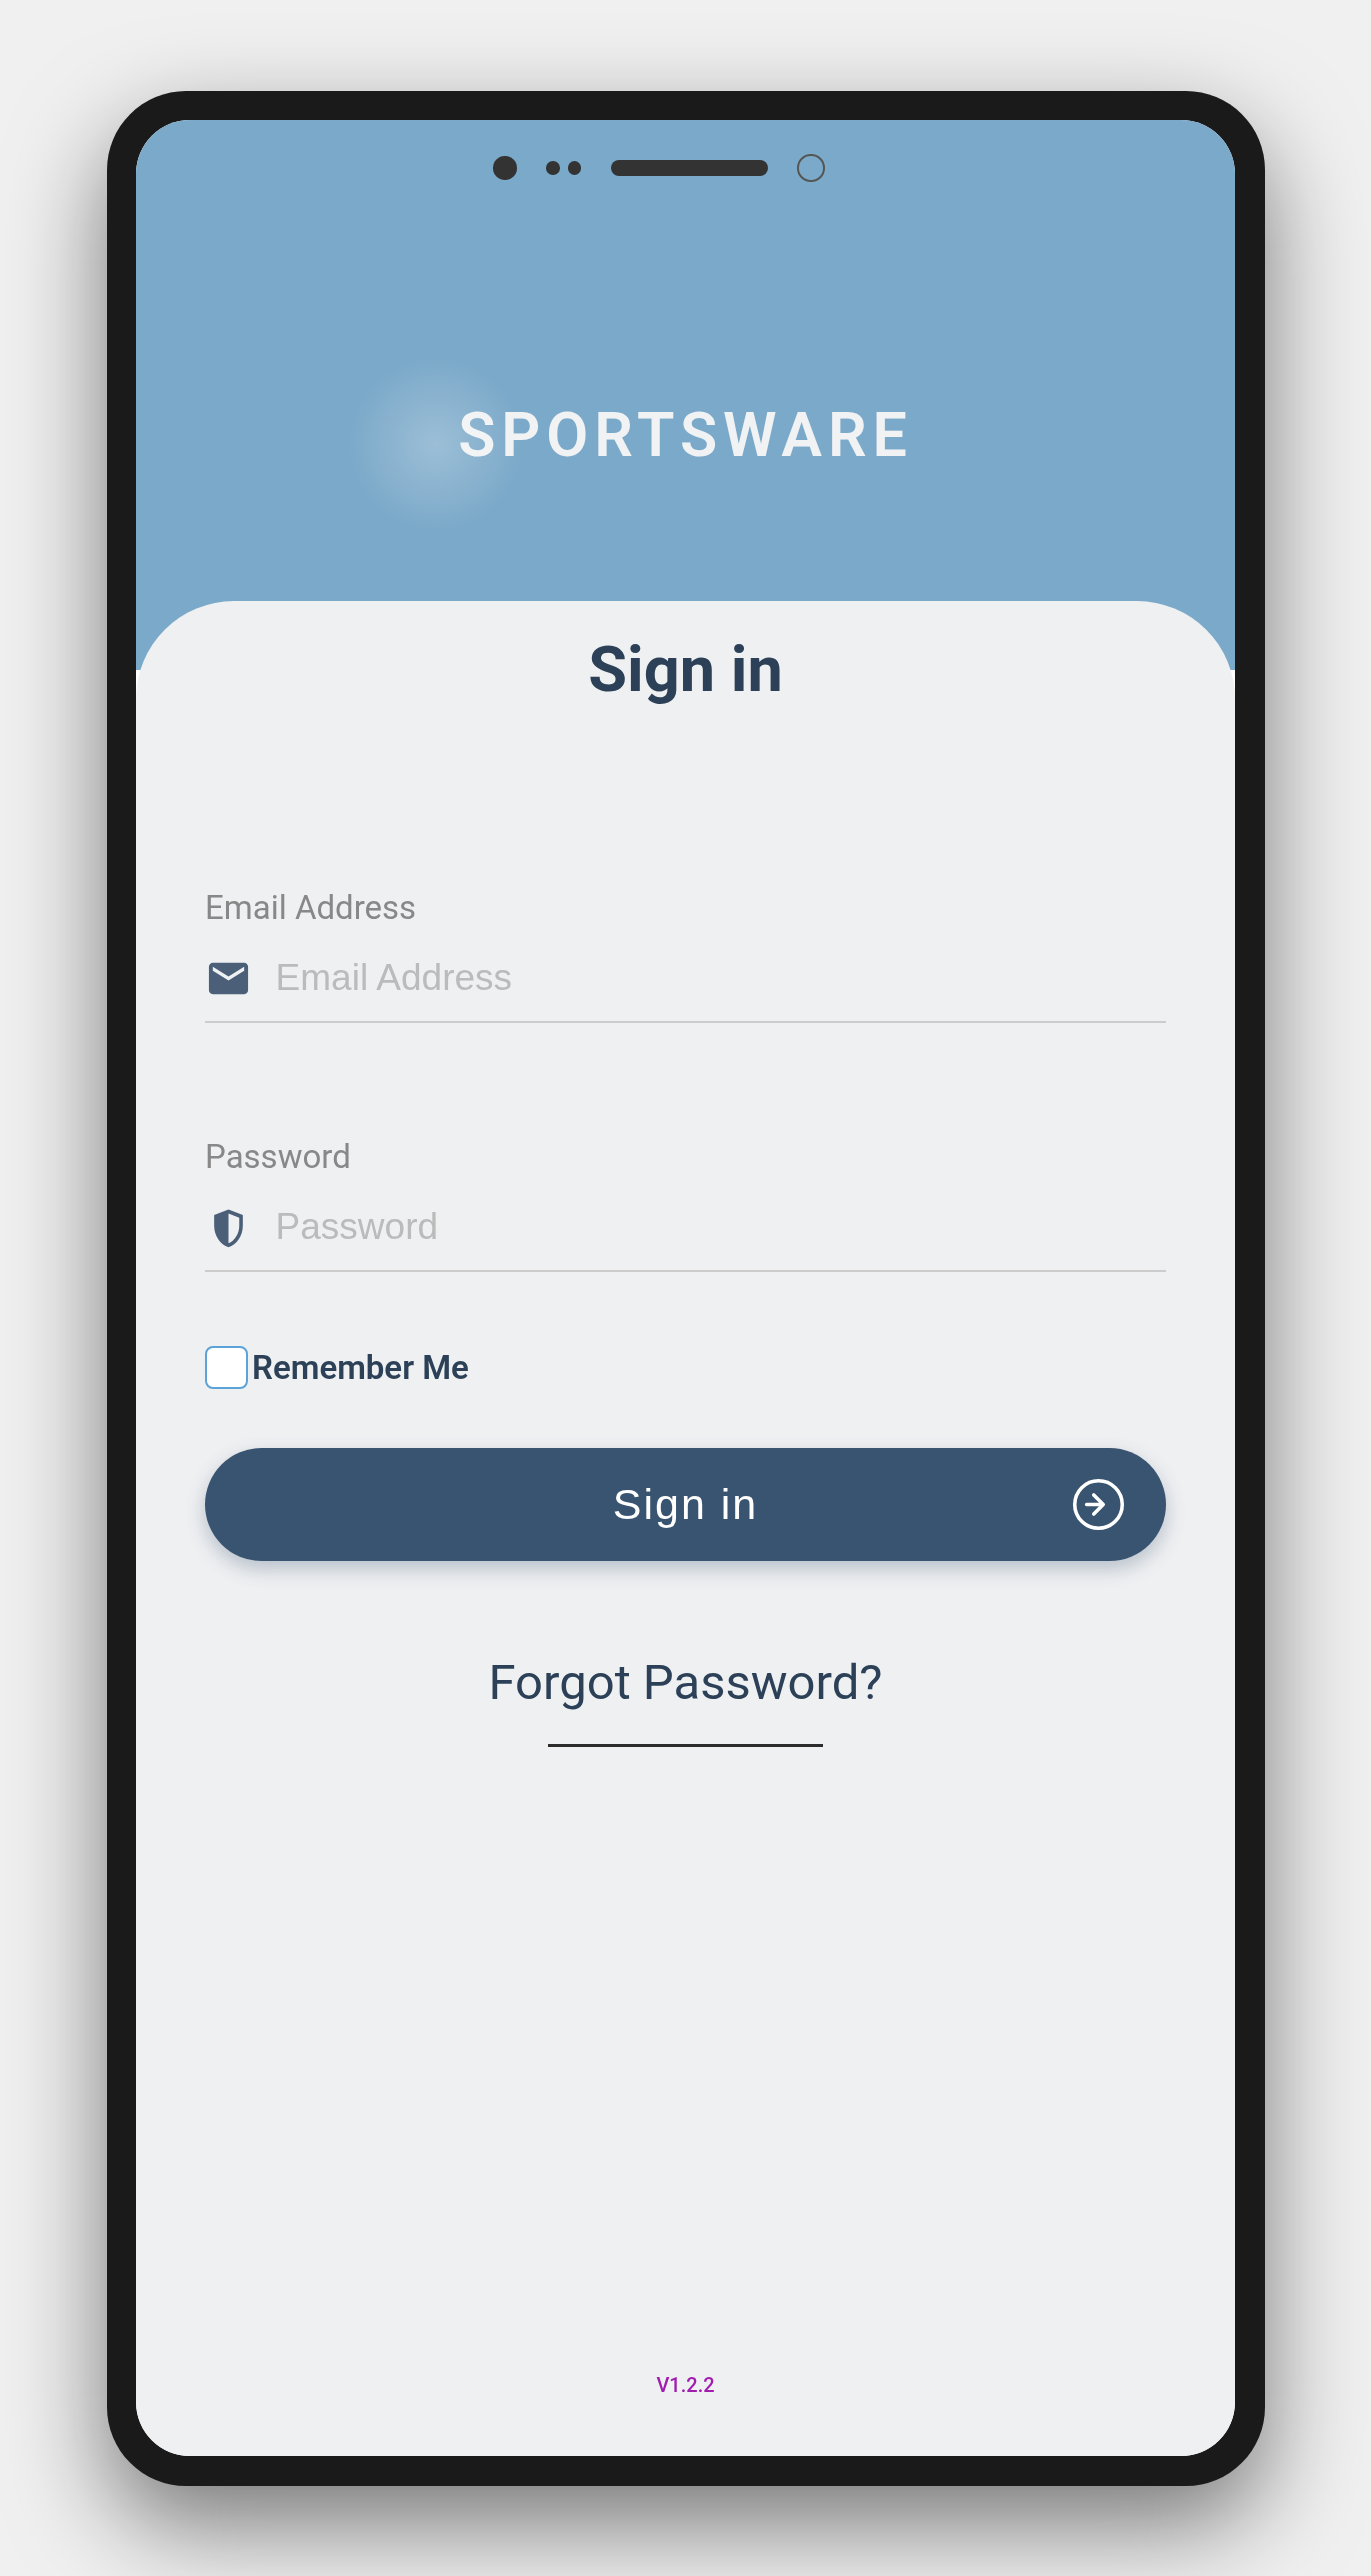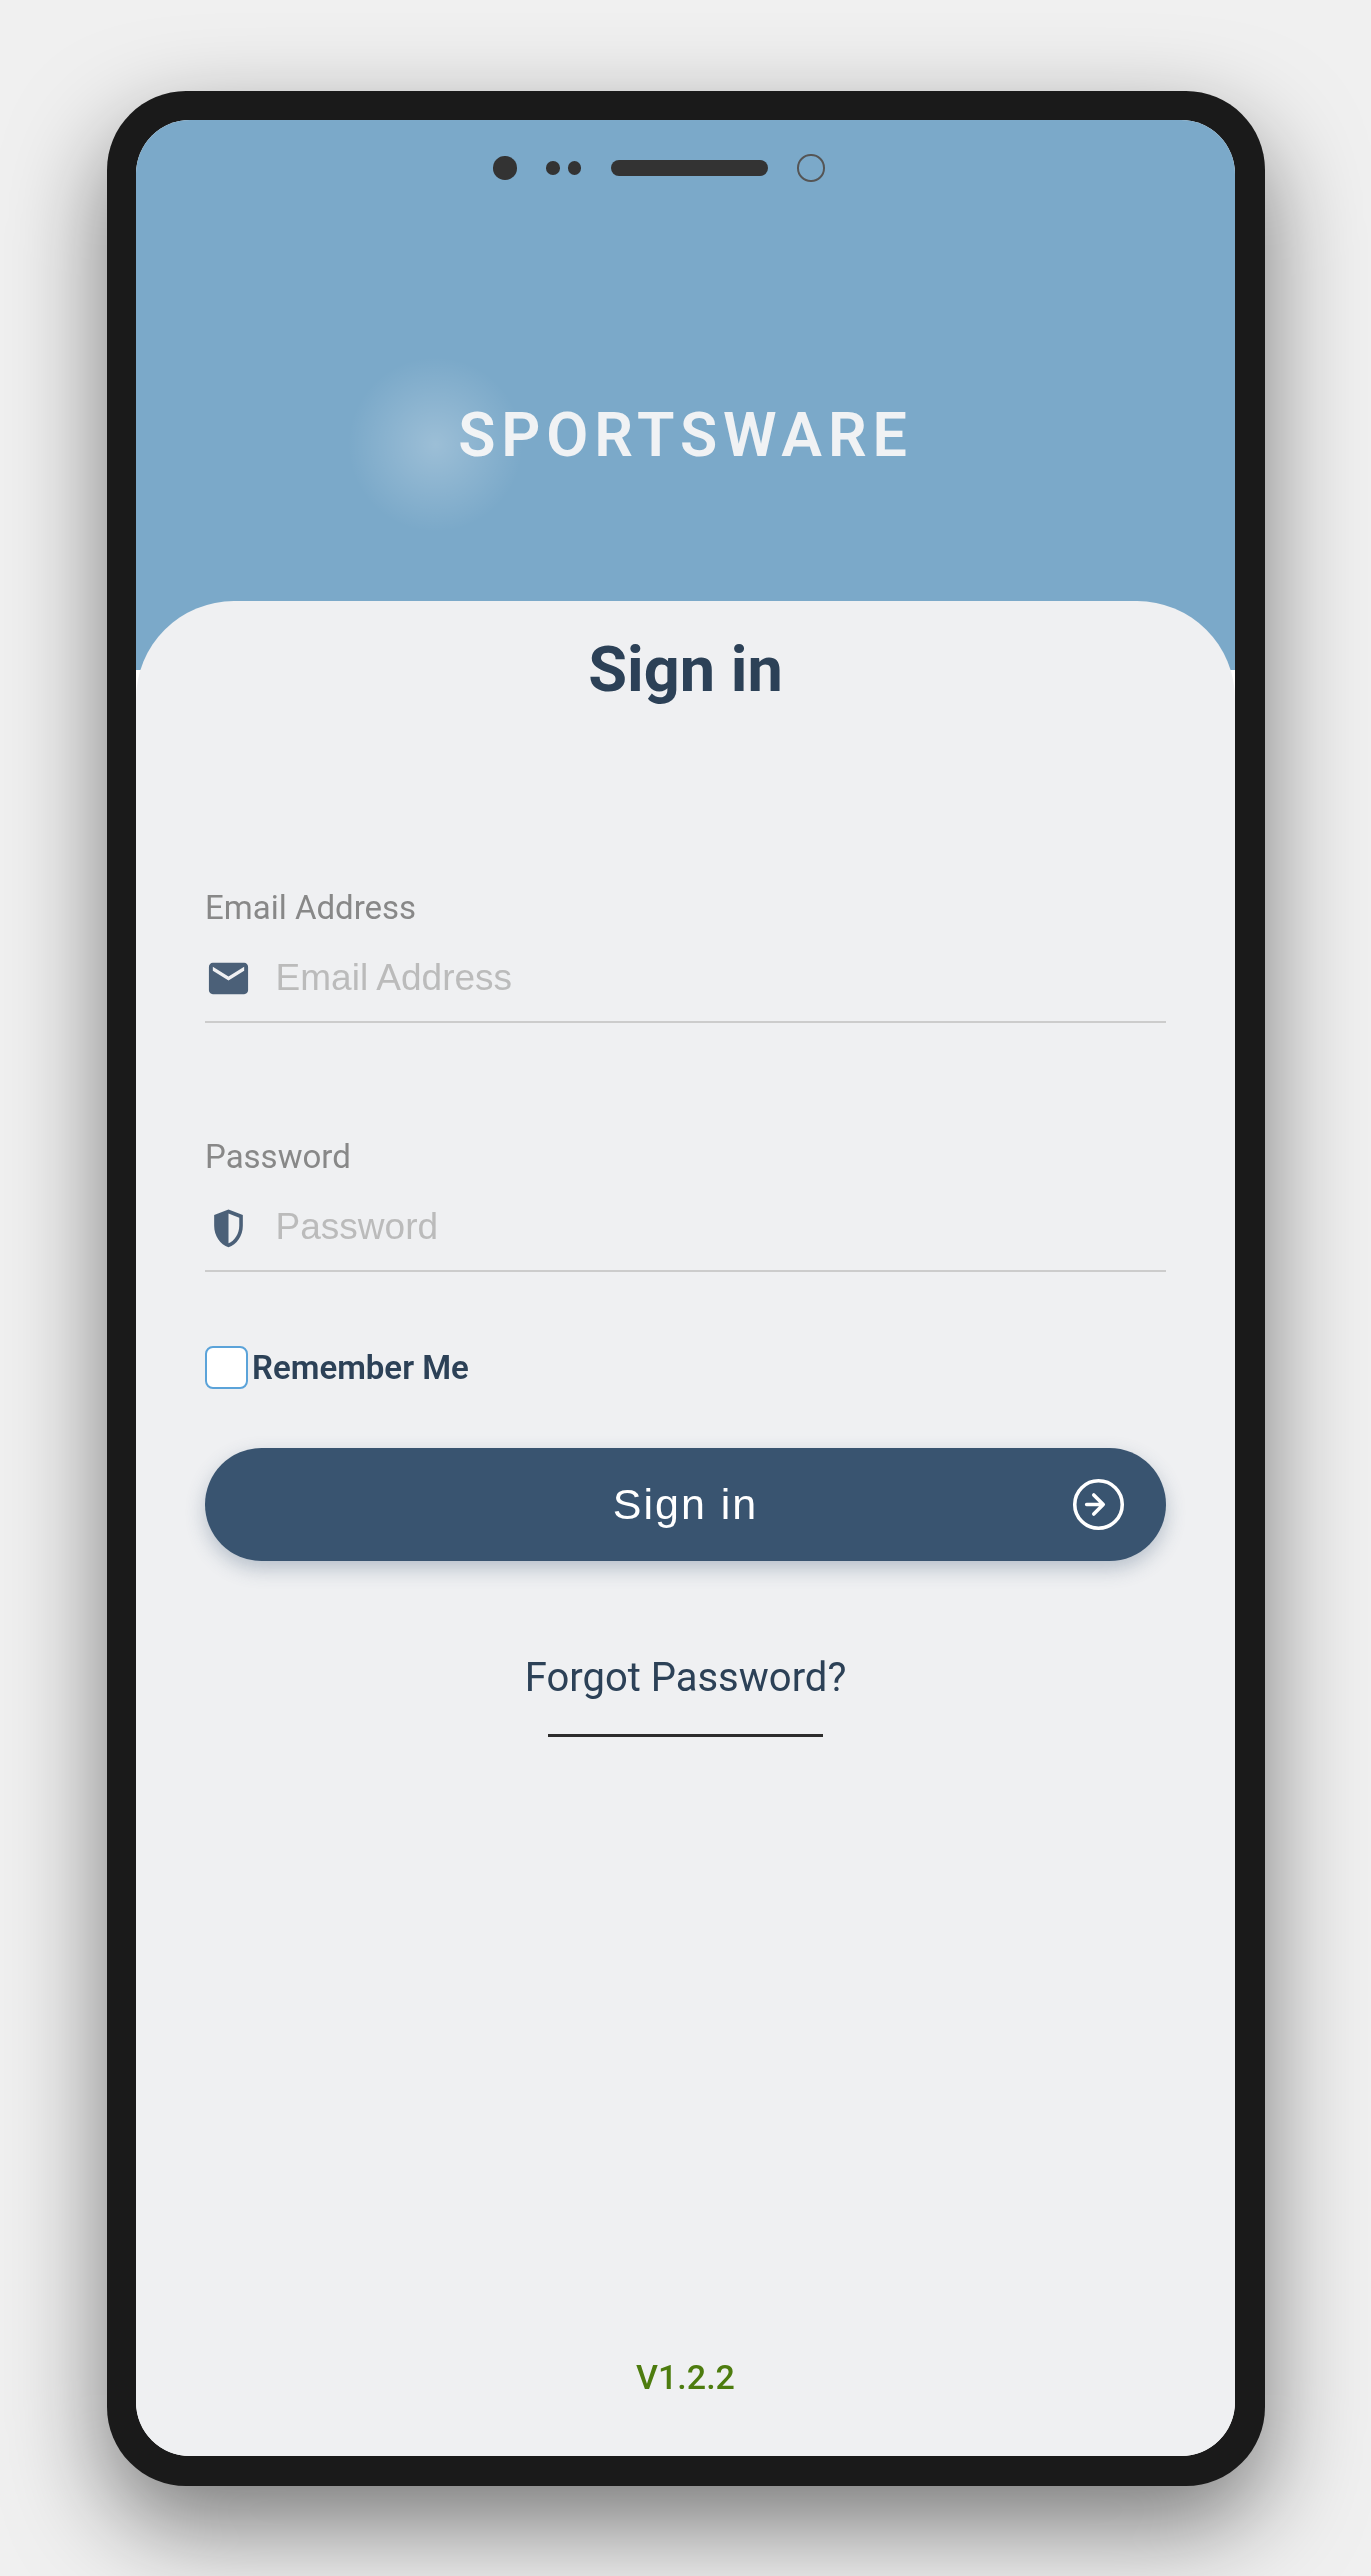--- a/index.html
+++ b/index.html
@@ -190,38 +190,38 @@
       letter-spacing: 2px;
     }
     .arrow-icon {
       position: absolute;
       right: 39px;
       width: 57px;
       height: 57px;
     }
     .forgot-link {
       text-align: center;
-      font-size: 40px;
+      font-size: 49px;
       color: #2c4157;
       cursor: pointer;
       margin-bottom: 33px;
     }
     .divider {
       width: 275px;
       height: 2.9px;
       background: #2c2c2c;
       margin: 0 auto;
     }
     .spacer {
       flex: 1;
     }
     .version {
       text-align: center;
-      font-size: 34px;
-      color: #4d7c0f;
+      font-size: 20px;
+      color: #a21caf;
       font-weight: 500;
       padding-bottom: 19.6px;
     }
   </style>
 </head>
 <body>
 
 <div class="phone-frame">
   <div class="phone-screen">
     <div class="phone-top-bar">

